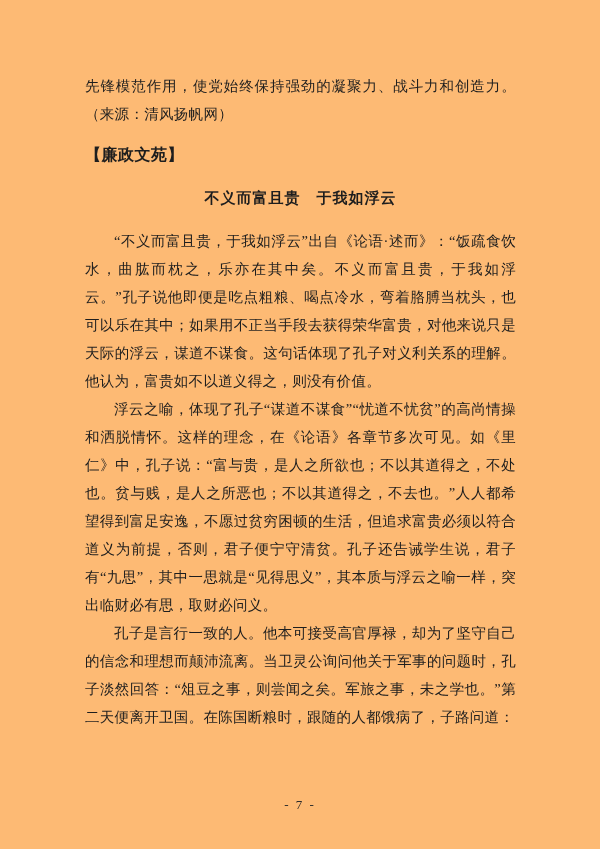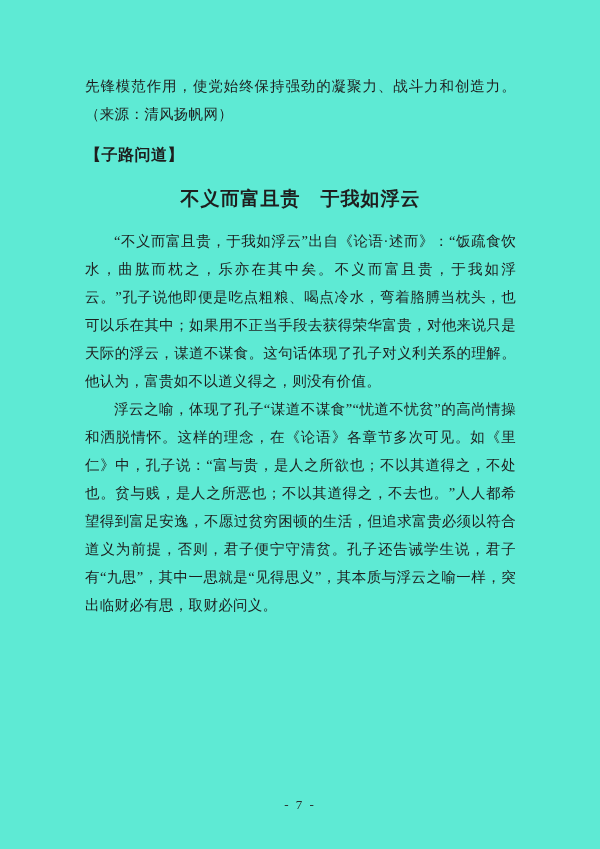--- a/index.html
+++ b/index.html
@@ -1,21 +1,21 @@
 <!DOCTYPE html>
 <html><head>
 <meta charset="utf-8">
 <style>
   html, body { margin: 0; padding: 0; background: #ffffff; }
   .page {
     position: relative;
     width: 600px;
     height: 849px;
     margin: 0 auto;
-    background: #5eead4;
+    background: #fdba74;
     color: #1e1e1e;
     font-family: "Liberation Serif", "DejaVu Serif", serif;
     box-sizing: border-box;
     padding: 72px 84px 0 85px;
     overflow: hidden;
   }
   p.body {
     margin: 0;
     font-size: 14.5px;
     line-height: 28px;
@@ -26,21 +26,21 @@
   p.body.no-indent { text-indent: 0; }
   .section-header {
     margin: 15px 0 0 0;
     font-size: 16px;
     font-weight: bold;
     line-height: 23px;
     letter-spacing: 0.5px;
   }
   .article-title {
     margin: 20px 0 16px 0;
-    font-size: 19px;
+    font-size: 15px;
     font-weight: bold;
     text-align: center;
     line-height: 25px;
     letter-spacing: 1px;
   }
   .attribution {
     font-style: italic;
   }
   .page-number {
     position: absolute;
@@ -53,26 +53,27 @@
     color: #2b2b2b;
   }
 </style>
 </head>
 <body>
 
 <div class="page">
 
   <p class="body no-indent">先锋模范作用，使党始终保持强劲的凝聚力、战斗力和创造力。（来源：清风扬帆网）</p>
 
-  <h3 class="section-header">【子路问道】</h3>
+  <h3 class="section-header">【廉政文苑】</h3>
 
   <h1 class="article-title">不义而富且贵　于我如浮云</h1>
 
 
 
   <p class="body">“不义而富且贵，于我如浮云”出自《论语·述而》：“饭疏食饮水，曲肱而枕之，乐亦在其中矣。不义而富且贵，于我如浮云。”孔子说他即便是吃点粗粮、喝点冷水，弯着胳膊当枕头，也可以乐在其中；如果用不正当手段去获得荣华富贵，对他来说只是天际的浮云，谋道不谋食。这句话体现了孔子对义利关系的理解。他认为，富贵如不以道义得之，则没有价值。</p>
 
   <p class="body">浮云之喻，体现了孔子“谋道不谋食”“忧道不忧贫”的高尚情操和洒脱情怀。这样的理念，在《论语》各章节多次可见。如《里仁》中，孔子说：“富与贵，是人之所欲也；不以其道得之，不处也。贫与贱，是人之所恶也；不以其道得之，不去也。”人人都希望得到富足安逸，不愿过贫穷困顿的生活，但追求富贵必须以符合道义为前提，否则，君子便宁守清贫。孔子还告诫学生说，君子有“九思”，其中一思就是“见得思义”，其本质与浮云之喻一样，突出临财必有思，取财必问义。</p>
 
+  <p class="body">孔子是言行一致的人。他本可接受高官厚禄，却为了坚守自己的信念和理想而颠沛流离。当卫灵公询问他关于军事的问题时，孔子淡然回答：“俎豆之事，则尝闻之矣。军旅之事，未之学也。”第二天便离开卫国。在陈国断粮时，跟随的人都饿病了，子路问道：</p>
 
   <div class="page-number">- 7 -</div>
 
 </div>
 
 </body></html>

